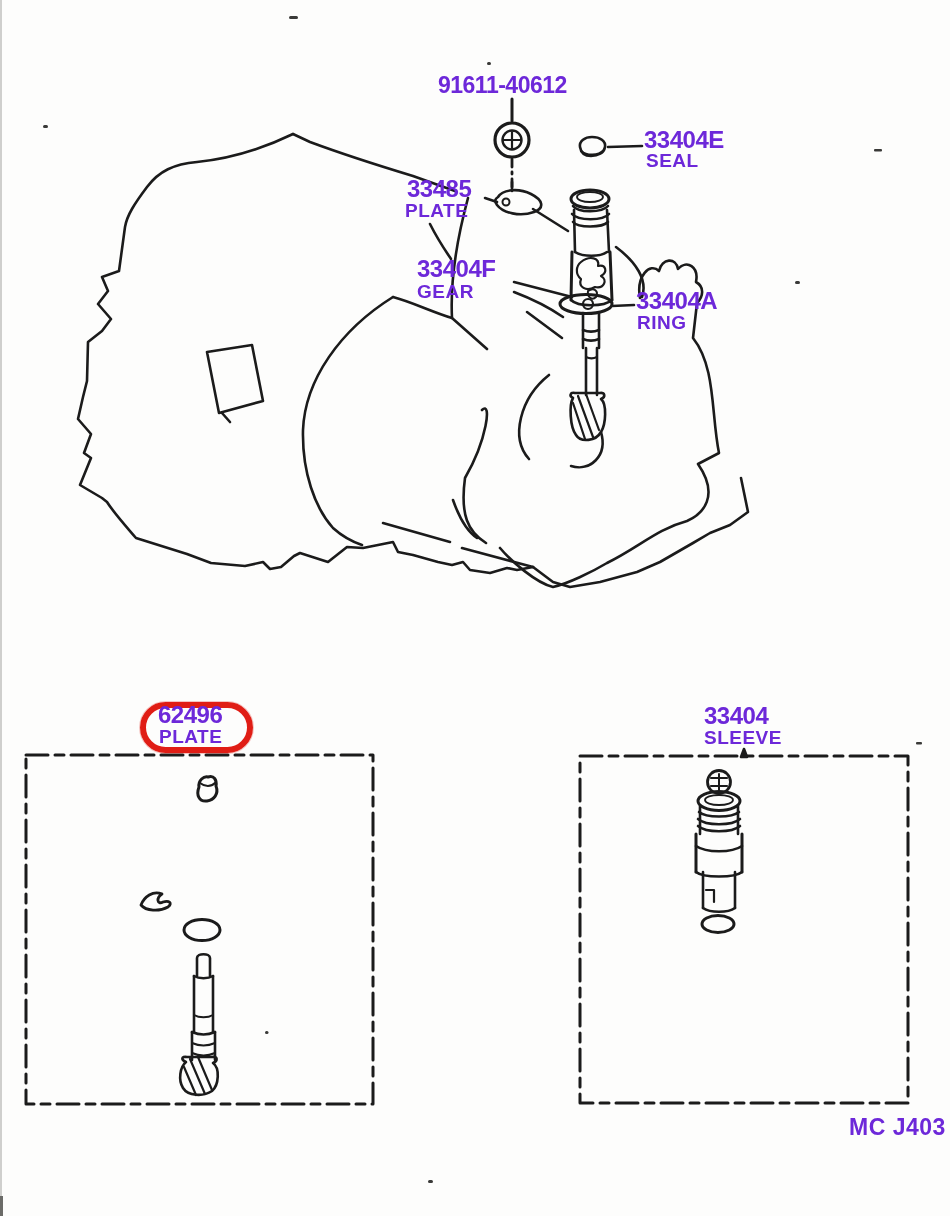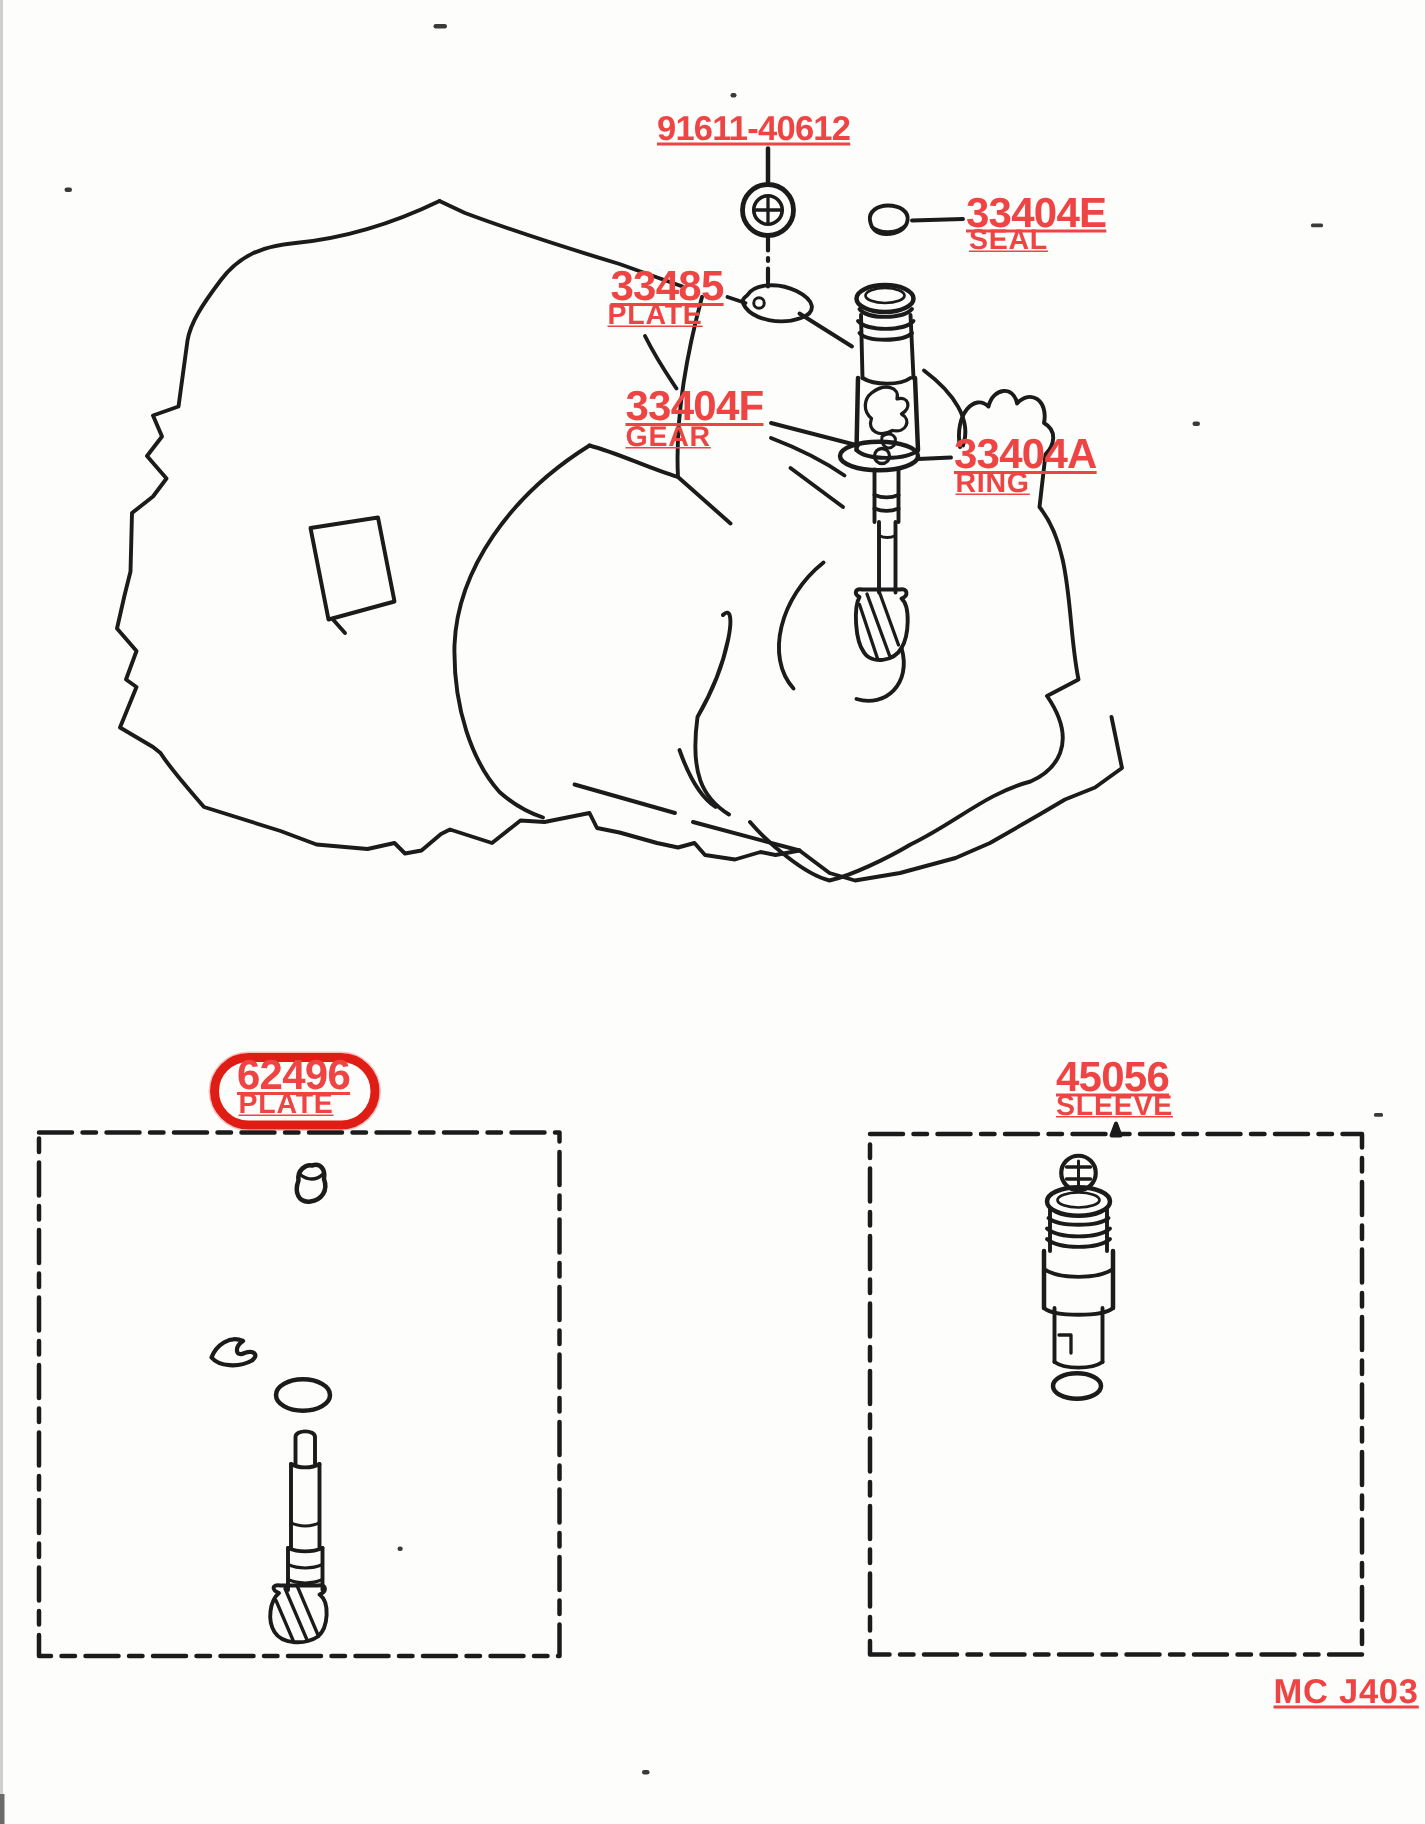--- a/index.html
+++ b/index.html
@@ -3,22 +3,22 @@
 <meta charset="utf-8">
 <style>
   html,body{margin:0;padding:0;background:#e8e8e8;}
   .page{
     position:relative;width:950px;height:1216px;margin:0 auto;
     background:#fdfdfc;overflow:hidden;
     font-family:"Liberation Sans", sans-serif;
     color:#0d0d0d;
   }
   svg.lineart{position:absolute;left:0;top:0;}
-  .label{position:absolute;font-weight:700;white-space:nowrap;color:#ef4444;text-decoration:underline;}
-  .label-num{font-size:28px;letter-spacing:-0.5px;}
+  .label{position:absolute;font-weight:700;white-space:nowrap;color:#6d28d9;}
+  .label-num{font-size:24px;letter-spacing:-0.5px;}
   .label-num.long{font-size:23px;}
   .label-name{font-size:19px;letter-spacing:0.5px;}
   .footer-code{font-size:23px;letter-spacing:0.5px;}
   .red-oval{
     position:absolute;left:140px;top:702px;width:101px;height:39px;
     border:6px solid #e01d15;border-radius:27px;
     box-shadow:0 0 0 1px rgba(224,29,21,.25);
   }
   .scan-edge{position:absolute;left:0;top:0;width:2px;height:100%;background:#cfcfcd;}
   .scan-mark{position:absolute;left:0;top:1196px;width:3px;height:20px;background:#6b6b68;}
@@ -222,20 +222,20 @@
   <div class="label label-num" style="left:417px;top:255px;">33404F</div>
   <div class="label label-name" style="left:417px;top:281px;">GEAR</div>
 
   <div class="label label-num" style="left:636px;top:287px;">33404A</div>
   <div class="label label-name" style="left:637px;top:312px;">RING</div>
 
   <div class="red-oval"></div>
   <div class="label label-num" style="left:158px;top:701px;">62496</div>
   <div class="label label-name" style="left:159px;top:726px;">PLATE</div>
 
-  <div class="label label-num" style="left:704px;top:702px;">45056</div>
+  <div class="label label-num" style="left:704px;top:702px;">33404</div>
   <div class="label label-name" style="left:704px;top:727px;">SLEEVE</div>
 
   <div class="label footer-code" style="left:803px;top:1114px;margin-left:46px;">MC J403</div>
 
   <div class="scan-edge"></div>
   <div class="scan-mark"></div>
 </div>
 
 </body></html>

